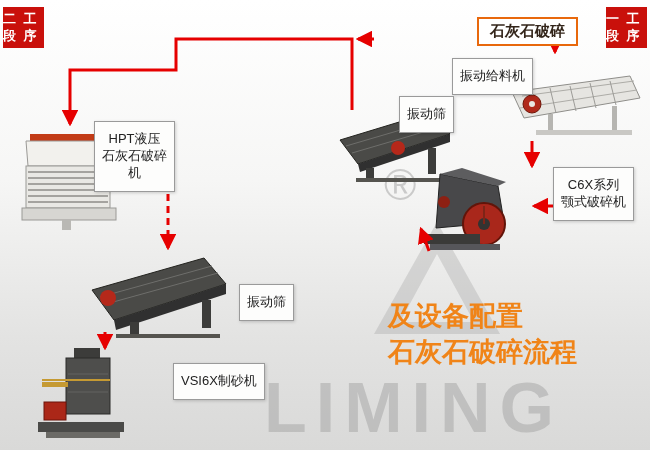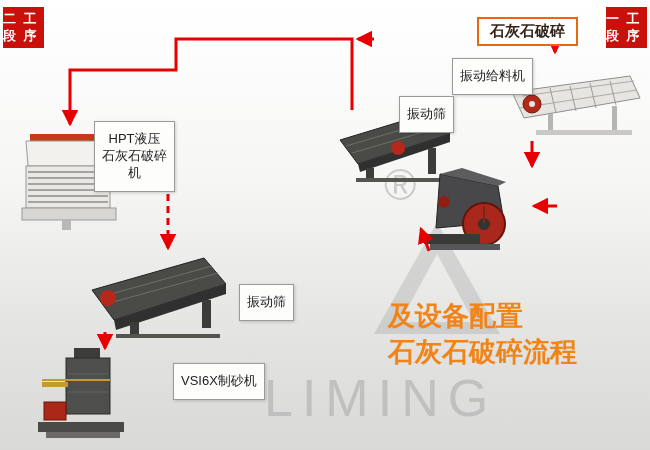--- a/index.html
+++ b/index.html
@@ -34,21 +34,21 @@
   .m-jaw{left:410px;top:160px;}
   .m-cone{left:20px;top:126px;}
   .m-screen-left{left:86px;top:248px;}
   .m-sand{left:36px;top:344px;}
   
   .arrows{position:absolute;left:0;top:0;z-index:5;pointer-events:none;}
   
   .caption{position:absolute;left:388px;top:298px;color:#f08418;font-weight:bold;
     font-size:27px;line-height:1.35;z-index:6;}
   
-  .wm-brand{position:absolute;left:264px;top:368px;font-size:52px;font-weight:normal;
+  .wm-brand{position:absolute;left:264px;top:368px;font-size:70px;font-weight:bold;
     letter-spacing:9px;color:rgba(145,145,145,0.38);z-index:1;}
   .wm-reg{position:absolute;left:384px;top:160px;font-size:44px;color:rgba(150,150,150,0.45);z-index:1;}
   .wm-logo{position:absolute;left:372px;top:218px;z-index:1;}
 </style>
 </head>
 <body>
 
 <div id="stage">
 
   <div class="wm-reg">®</div>
@@ -168,20 +168,24 @@
       <line x1="6" y1="36" x2="74" y2="36" stroke="#c59a33" stroke-width="2"></line>
       <rect x="6" y="38" width="26" height="5" fill="#c59a33"></rect>
       <rect x="8" y="58" width="22" height="18" fill="#ab2718" stroke="#6c150a"></rect>
       <rect x="2" y="78" width="86" height="10" fill="#4a4a48"></rect>
       <rect x="10" y="88" width="74" height="6" fill="#6b6a66"></rect>
     </svg>
   </div>
 
   <div class="eq-label lbl-feeder">振动给料机</div>
   <div class="eq-label lbl-screen-right">振动筛</div>
+  <div class="eq-label lbl-jaw">
+    <div>C6X系列</div>
+    <div>颚式破碎机</div>
+  </div>
   <div class="eq-label lbl-cone">
     <div>HPT液压</div>
     <div>石灰石破碎</div>
     <div>机</div>
   </div>
   <div class="eq-label lbl-screen-left">振动筛</div>
   <div class="eq-label lbl-sand">VSI6X制砂机</div>
 
   <div class="caption">
     <div>及设备配置</div>

